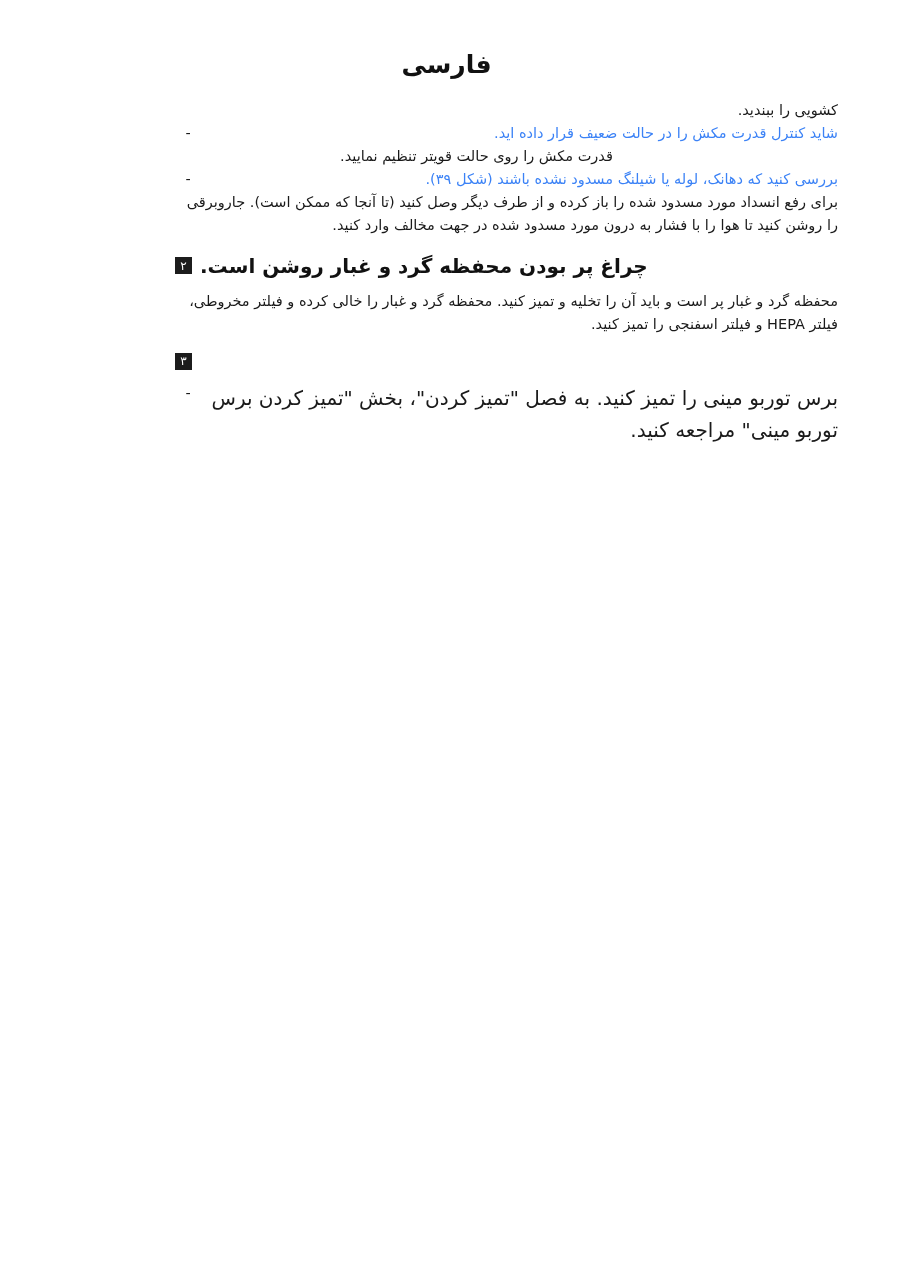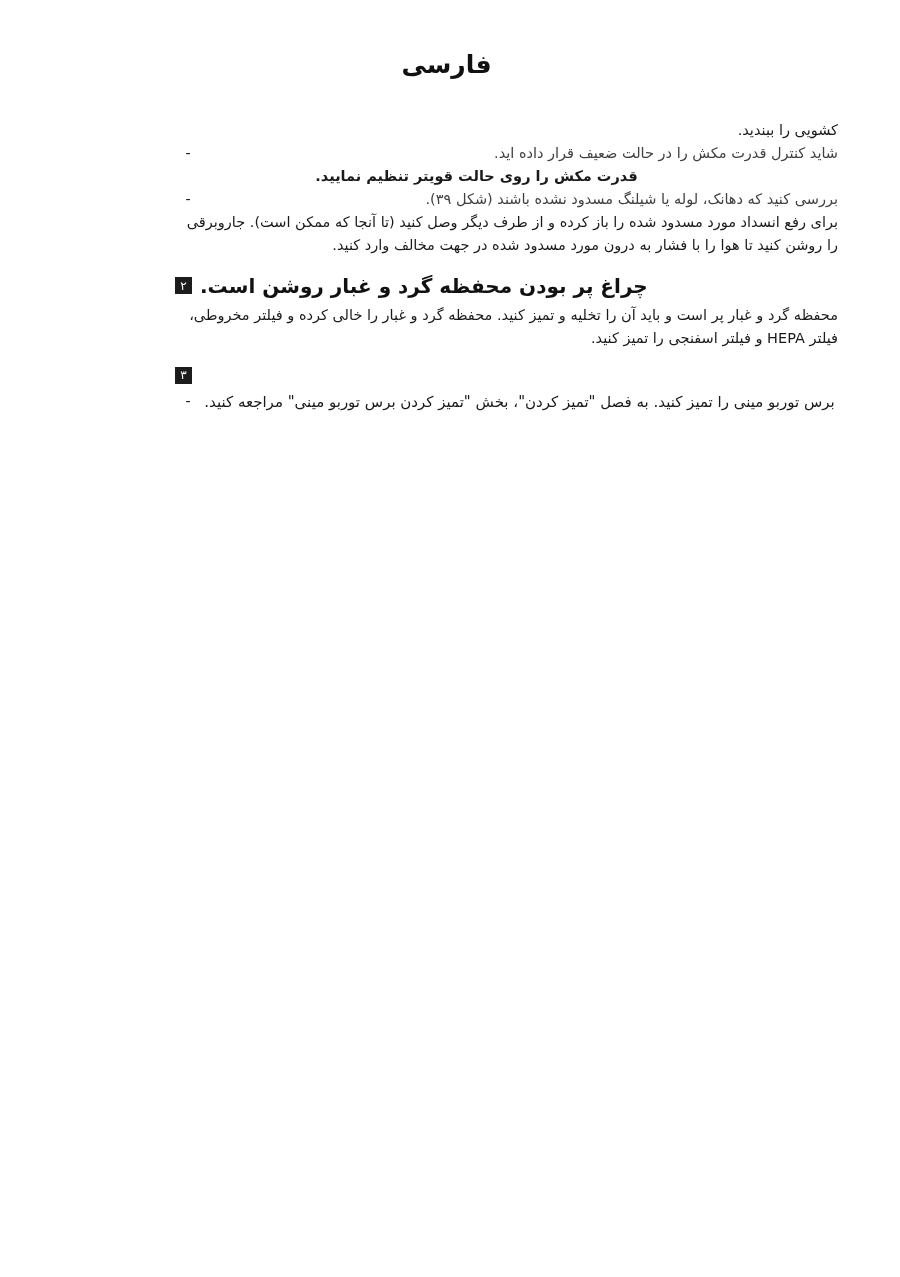--- a/index.html
+++ b/index.html
@@ -24,21 +24,21 @@
   .doc-title {
     text-align: center;
     font-size: 25px;
     font-weight: bold;
     letter-spacing: 0.5px;
     margin: 10px 0 0 0;
     padding-right: 120px;
     color: #111;
   }
   .intro-block {
-    margin-top: 40px;
+    margin-top: 20px;
   }
   .line {
     font-size: 14.5px;
     line-height: 1.58;
     text-align: right;
     color: #1a1a1a;
   }
   .bullet-row {
     display: flex;
     flex-direction: row-reverse;
@@ -52,21 +52,21 @@
     text-align: center;
     font-size: 14.5px;
     line-height: 1.58;
     color: #1a1a1a;
   }
   .bullet-text {
     flex: 1 1 auto;
     font-size: 14.5px;
     line-height: 1.58;
     text-align: right;
-    color: #404040;
+    color: #3b82f6;
   }
   .plain-right {
     text-align: right;
     font-size: 14.5px;
     line-height: 1.58;
   }
   .plain-justify {
     font-size: 14.5px;
     line-height: 1.62;
   }
@@ -94,58 +94,58 @@
     flex: 0 0 auto;
     box-sizing: border-box;
   }
   .section-title {
     font-size: 20px;
     font-weight: bold;
     color: #111;
     text-align: right;
   }
   .section-body {
-    margin-top: 6px;
+    margin-top: 12px;
   }
   .sub-row {
     display: flex;
     flex-direction: row-reverse;
     align-items: flex-start;
   }
   .sub-dash {
     flex: 0 0 auto;
     width: 26px;
     text-align: center;
     font-size: 14.5px;
     line-height: 1.6;
   }
   .sub-text {
     flex: 1 1 auto;
-    font-size: 15px;
+    font-size: 20px;
     line-height: 1.6;
-    text-align: center;
+    text-align: right;
   }
 </style>
 </head>
 <body>
 
 <div class="page">
 
   <h1 class="doc-title">فارسی</h1>
 
   <div class="intro-block">
 
     <div class="line plain-right">کشویی را ببندید.</div>
 
     <div class="bullet-row">
       <span class="bullet-dash">-</span>
       <span class="bullet-text">شاید کنترل قدرت مکش را در حالت ضعیف قرار داده اید.</span>
     </div>
 
-    <div class="line plain-right" style="text-align:center; padding-right:60px;font-weight:bold;">قدرت مکش را روی حالت قویتر تنظیم نمایید.</div>
+    <div class="line plain-right" style="text-align:center; padding-right:60px;">قدرت مکش را روی حالت قویتر تنظیم نمایید.</div>
 
     <div class="bullet-row">
       <span class="bullet-dash">-</span>
       <span class="bullet-text">بررسی کنید که دهانک، لوله یا شیلنگ مسدود نشده باشند (شکل ۳۹).</span>
     </div>
 
     <div class="plain-justify">برای رفع انسداد مورد مسدود شده را باز کرده و از طرف دیگر وصل کنید (تا آنجا که ممکن است). جاروبرقی را روشن کنید تا هوا را با فشار به درون مورد مسدود شده در جهت مخالف وارد کنید.</div>
 
   </div>
 

